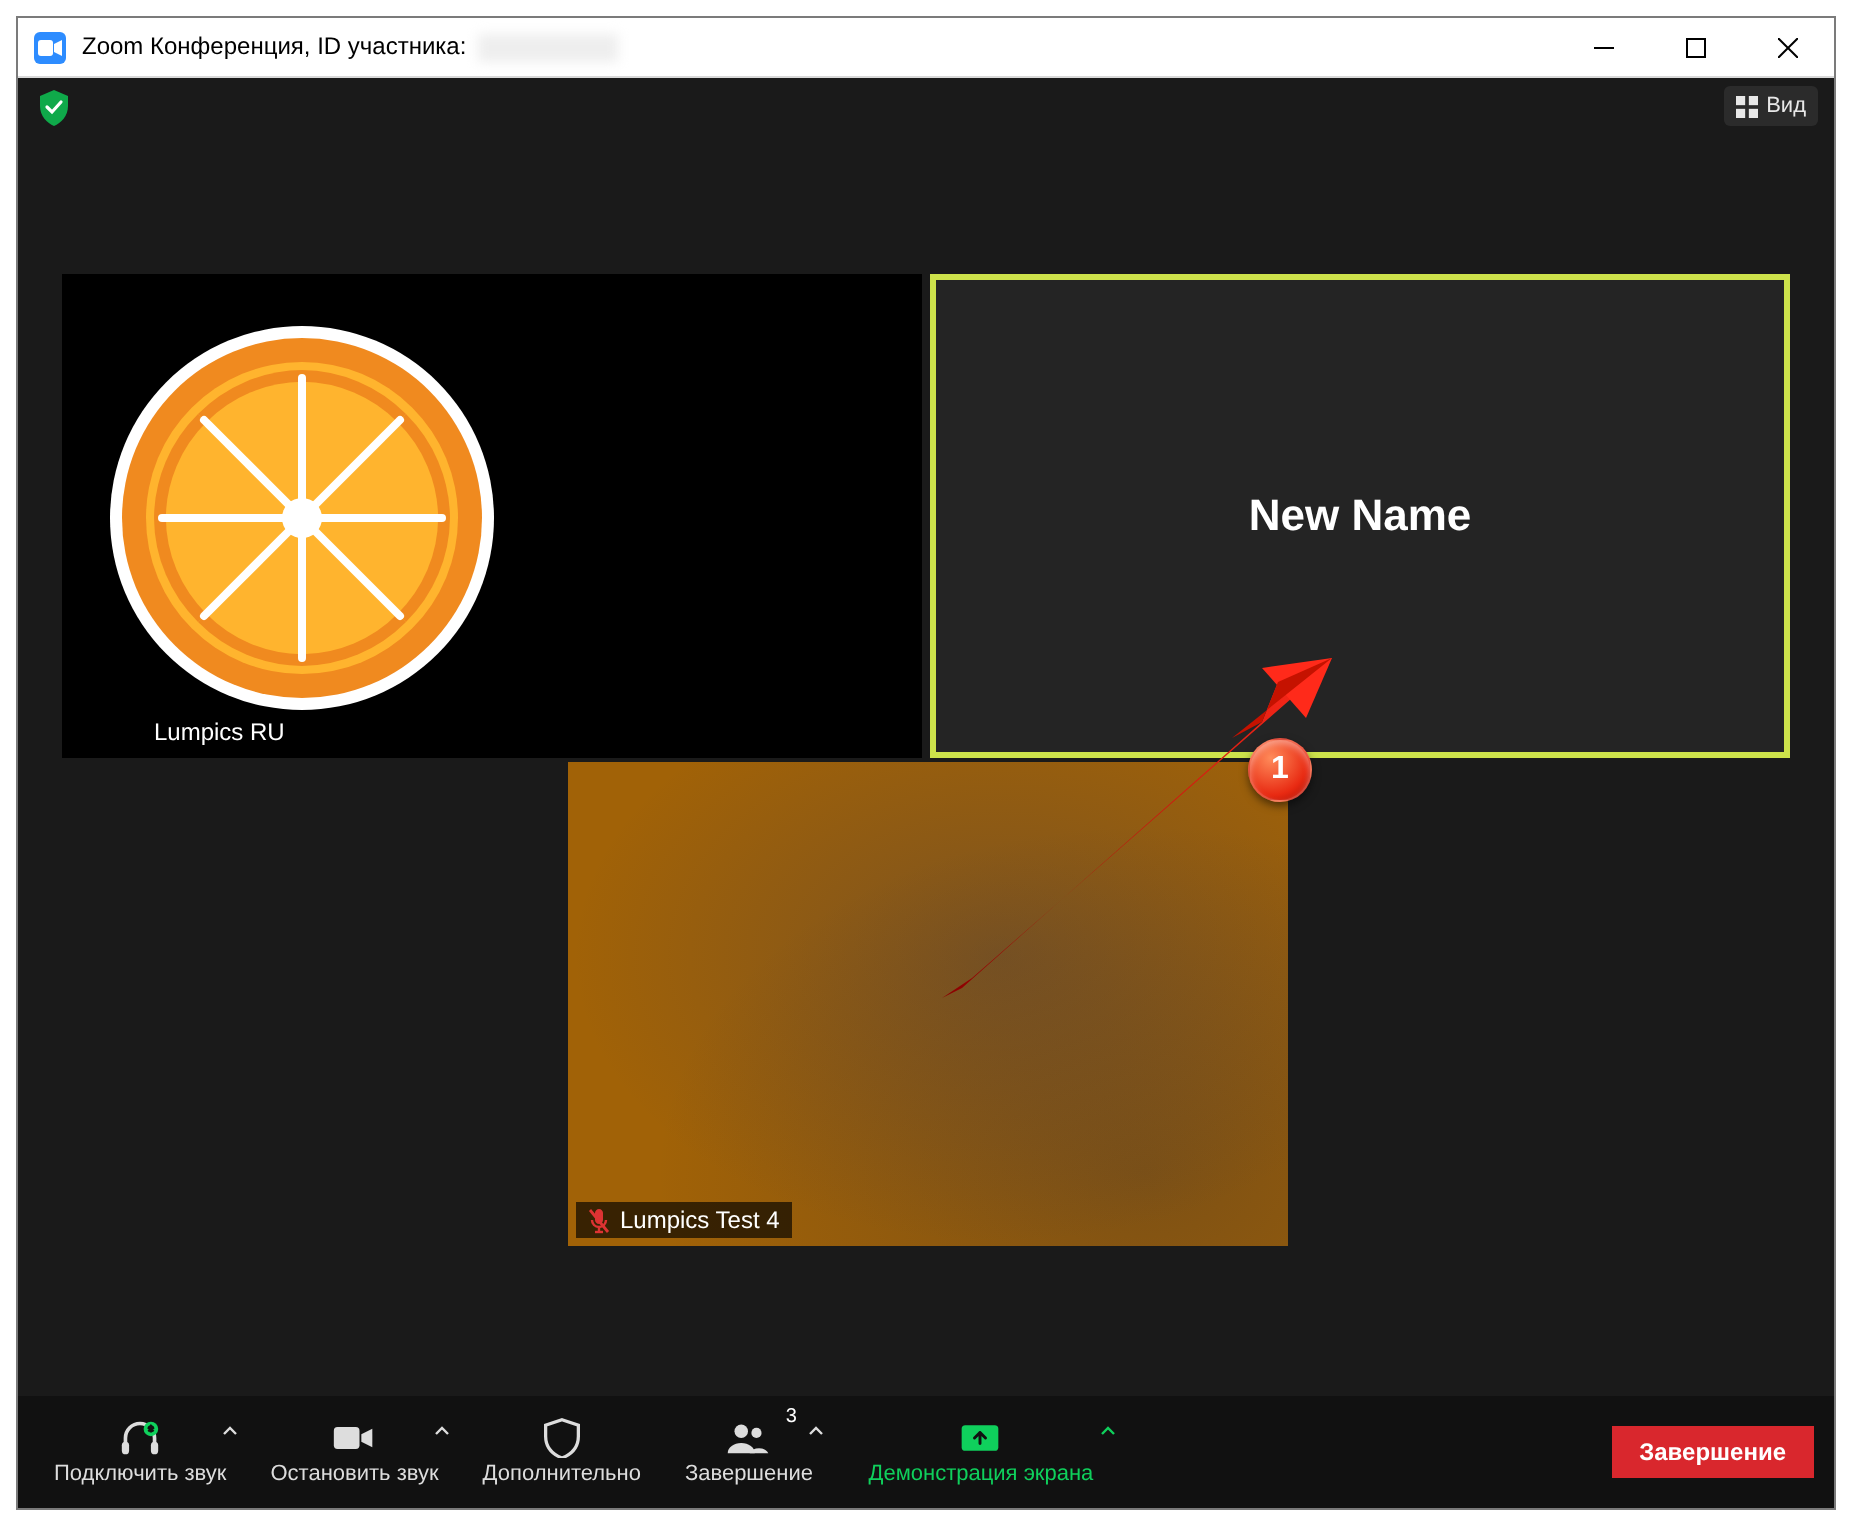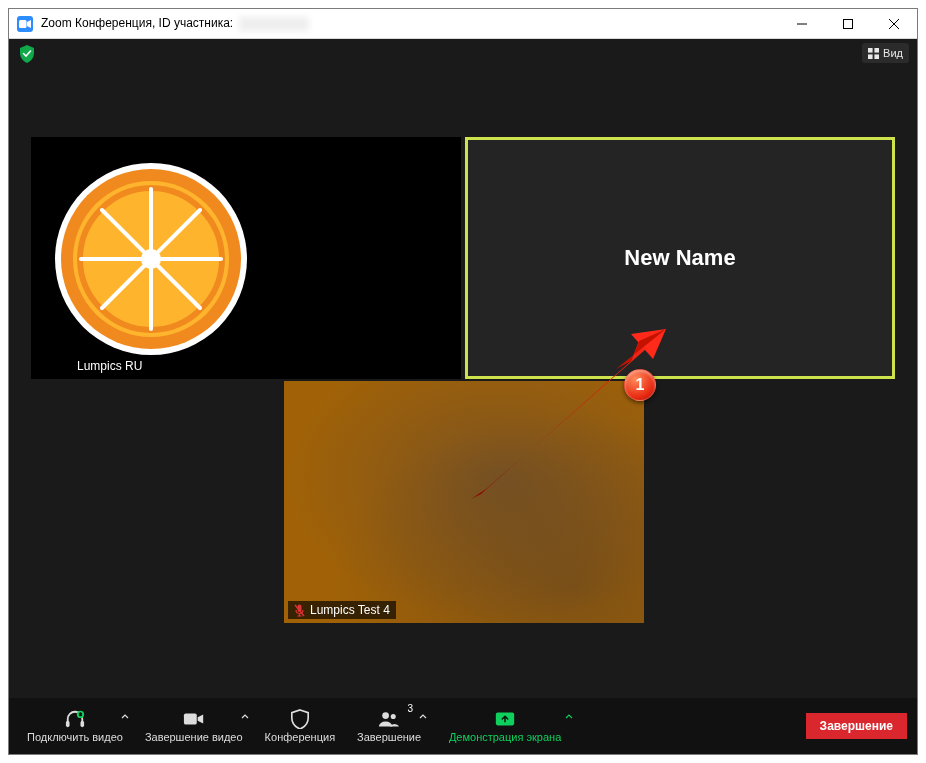--- a/index.html
+++ b/index.html
@@ -270,39 +270,39 @@
           <rect x="2" y="13" width="4" height="7" rx="2" fill="#ddd"></rect>
           <rect x="18" y="13" width="4" height="7" rx="2" fill="#ddd"></rect>
           <circle cx="18" cy="6" r="4" fill="#0fd05c"></circle>
           <path d="M18 4 L18 8 M16 6 L20 6" stroke="#111" stroke-width="1.3" transform="rotate(45 18 6)"></path>
           <path d="M18 3.5 L18 7.2 M16.2 7.2 L18 7.2 L19.8 7.2" stroke="none"></path>
           <path d="M18 8 L18 4.2 M16.4 6 L18 4.2 L19.6 6" stroke="#111" stroke-width="1.2" fill="none"></path>
         </svg>
         <span class="chev"><svg viewBox="0 0 8 8">
               <path d="M1 5 L4 2 L7 5" stroke="#ddd" stroke-width="1.2" fill="none"></path>
             </svg></span>
-        <span class="tool-label">Подключить видео</span>
+        <span class="tool-label">Подключить звук</span>
       </div>
 
       <div class="tool">
         <svg viewBox="0 0 24 20">
           <rect x="1" y="4" width="14" height="12" rx="2" fill="#ddd"></rect>
           <path d="M16 8 L22 5 V15 L16 12 Z" fill="#ddd"></path>
         </svg>
         <span class="chev"><svg viewBox="0 0 8 8">
               <path d="M1 5 L4 2 L7 5" stroke="#ddd" stroke-width="1.2" fill="none"></path>
             </svg></span>
-        <span class="tool-label">Завершение видео</span>
+        <span class="tool-label">Остановить звук</span>
       </div>
 
       <div class="tool">
         <svg viewBox="0 0 22 22">
           <path d="M11 1 L20 4 V10 C20 16 16 20 11 22 C6 20 2 16 2 10 V4 Z" fill="none" stroke="#ddd" stroke-width="1.8"></path>
         </svg>
-        <span class="tool-label">Конференция</span>
+        <span class="tool-label">Дополнительно</span>
       </div>
 
       <div class="tool">
         <svg viewBox="0 0 26 20">
           <circle cx="9" cy="6" r="4" fill="#ddd"></circle>
           <path d="M1 19 a8 6 0 0 1 16 0 Z" fill="#ddd"></path>
           <circle cx="18" cy="7" r="3" fill="#ddd"></circle>
           <path d="M14 19 a6 5 0 0 1 11 0 Z" fill="#ddd"></path>
         </svg>
         <span class="badge">3</span>

